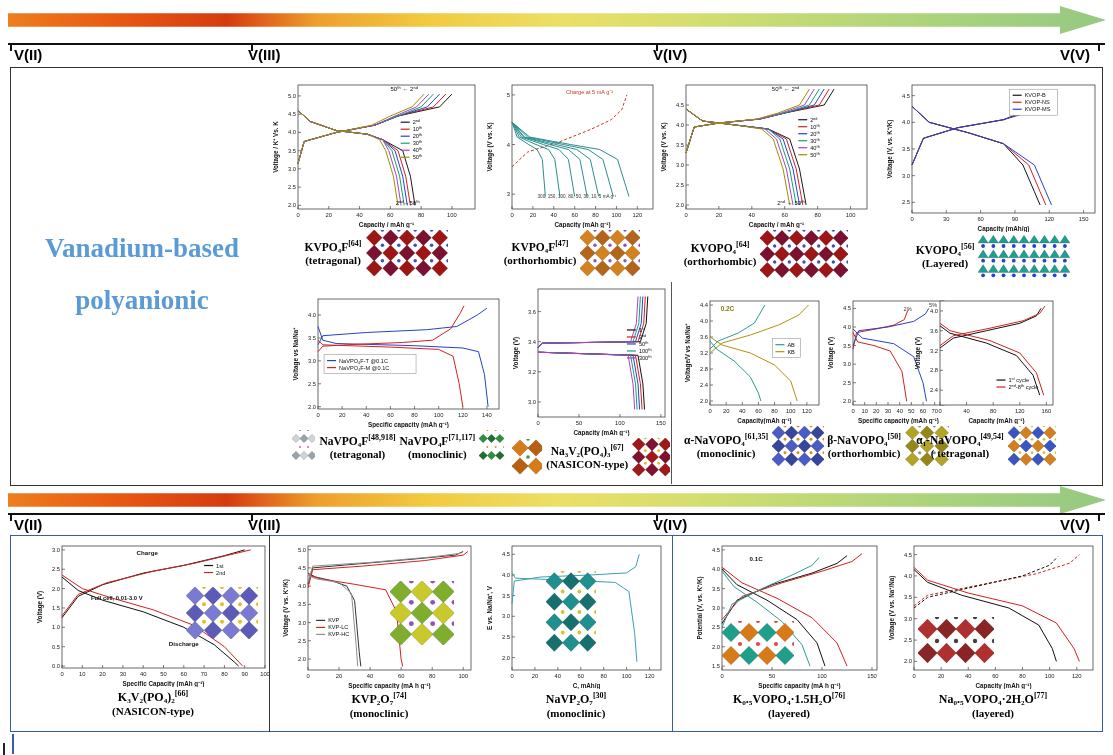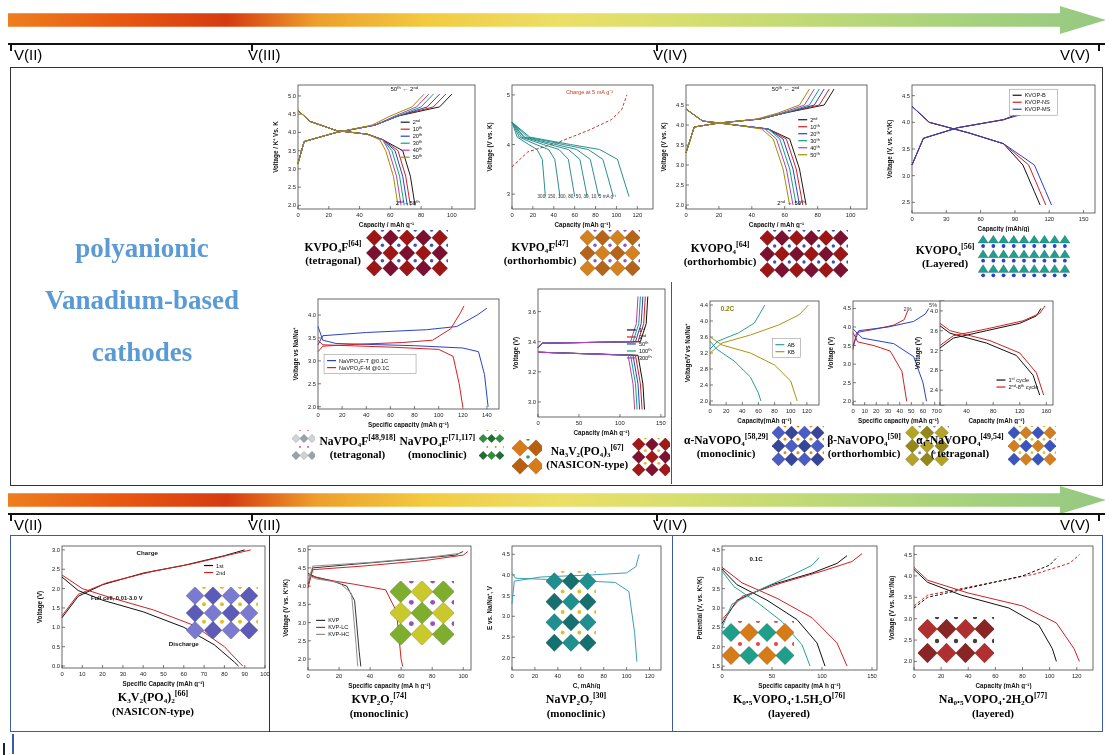--- a/index.html
+++ b/index.html
@@ -9,21 +9,21 @@
 
   .grad-arrow{position:absolute;left:8px;width:1098px;height:28px;
     background:linear-gradient(90deg,#ee7e1e 0%,#e85812 10%,#d63b10 20%,#ee9e2c 28%,#f2ca40 38%,#ecdf66 50%,#d5de70 62%,#bad878 76%,#a2d07e 90%,#95c882 100%);
     clip-path:polygon(0 26%,95.8% 26%,95.8% 0,100% 50%,95.8% 100%,95.8% 74%,0 74%)}
   .arrow-top{top:6px}
   .arrow-mid{top:486px}
 
   .scale{position:absolute;left:8px;width:1097px;height:24px;border-top:2px solid #111}
   .scale1{top:43px}
   .scale2{top:513px}
-  .scale .osc{position:absolute;top:1px;font-weight:normal;font-size:15px;color:#000}
+  .scale .osc{position:absolute;top:1px;font-weight:bold;font-size:15px;color:#000}
   .scale .tick{position:absolute;top:0;width:1.5px;height:6px;background:#111}
 
   .main-box{position:absolute;left:10px;top:67px;width:1093px;height:419px;border:1.5px solid #333;background:#fff}
   .bottom-box{position:absolute;left:10px;top:535px;width:1093px;height:197px;border:1px solid #3a5ba9;background:#fff}
   .vdiv{position:absolute;width:1px}
   .vdiv-row2{left:671px;top:282px;height:202px;background:#555}
   .vdiv-b1{left:269px;top:535px;height:197px;background:#333}
   .vdiv-b2{left:672px;top:535px;height:197px;background:#3a5ba9}
 
   .fig-title{position:absolute;left:16px;top:222px;width:252px;text-align:center;
@@ -60,23 +60,22 @@
     <span class="osc" style="left:6px">V(II)</span>
     <span class="osc" style="left:240px">V(III)</span>
     <span class="osc" style="left:645px">V(IV)</span>
     <span class="osc" style="left:1052px">V(V)</span>
   </div>
 
   <div class="main-box"></div>
   <div class="vdiv vdiv-row2"></div>
 
   <div class="fig-title">
+    <div>Vanadium-based</div>
     <div>polyanionic</div>
-    <div>Vanadium-based</div>
-    <div>cathodes</div>
   </div>
 
   <figure class="panel" style="left:272px;top:80px;width:208px">
     <div class="chart-wrap" style="height:148px">
         <div class="chart"><svg width="208" height="148" viewBox="0 0 208 148" xmlns="http://www.w3.org/2000/svg">
             <rect x="26" y="5" width="177" height="124" fill="#fff" stroke="#444" stroke-width="0.8"></rect>
             <line x1="26" y1="129" x2="26" y2="126" stroke="#444" stroke-width="0.7"></line>
             <text x="26" y="136.5" font-size="5.8" text-anchor="middle" fill="#222">0</text>
             <line x1="56.78260869565217" y1="129" x2="56.78260869565217" y2="126" stroke="#444" stroke-width="0.7"></line>
             <text x="56.78260869565217" y="136.5" font-size="5.8" text-anchor="middle" fill="#222">20</text>
@@ -637,21 +636,21 @@
             <rect x="88.39999999999999" y="42.68" width="28" height="19" fill="#fff" stroke="#999" stroke-width="0.6"></rect>
             <line x1="91.39999999999999" y1="48.68" x2="100.39999999999999" y2="48.68" stroke="#2b9f96" stroke-width="1.2"></line>
             <text x="103.39999999999999" y="50.68" font-size="5.6" fill="#111">AB</text>
             <line x1="91.39999999999999" y1="55.68" x2="100.39999999999999" y2="55.68" stroke="#b09210" stroke-width="1.2"></line>
             <text x="103.39999999999999" y="57.68" font-size="5.6" fill="#111">KB</text>
             <text x="43.44" y="15.4" font-size="6.4" text-anchor="middle" fill="#8a7a10" font-weight="bold">0.2C</text>
           </svg></div>
       </div>
     <figcaption class="cap-row">
       <div class="cap">
-        <div class="cname"><span>α-NaVOPO₄</span><sup class="ref">[58,29]</sup></div>
+        <div class="cname"><span>α-NaVOPO₄</span><sup class="ref">[61,35]</sup></div>
         <div class="cform">(monoclinic)</div>
       </div>
       <div class="struct" style="width:54px;height:40px"><svg width="52" height="40" viewBox="0 0 52 40" xmlns="http://www.w3.org/2000/svg">
             <polygon points="6.5,-0.09333333333333282 13.26,6.666666666666667 6.5,13.426666666666666 -0.2599999999999998,6.666666666666667" fill="#4b5cc4" stroke="#00000040" stroke-width="0.6"></polygon>
             <circle cx="13" cy="0" r="1.4871999999999999" fill="#e08820"></circle>
             <polygon points="19.5,-0.09333333333333282 26.259999999999998,6.666666666666667 19.5,13.426666666666666 12.74,6.666666666666667" fill="#37459a" stroke="#00000040" stroke-width="0.6"></polygon>
             <circle cx="26" cy="0" r="1.4871999999999999" fill="#e08820"></circle>
             <polygon points="32.5,-0.09333333333333282 39.26,6.666666666666667 32.5,13.426666666666666 25.740000000000002,6.666666666666667" fill="#4b5cc4" stroke="#00000040" stroke-width="0.6"></polygon>
             <circle cx="39" cy="0" r="1.4871999999999999" fill="#e08820"></circle>
             <polygon points="45.5,-0.09333333333333282 52.26,6.666666666666667 45.5,13.426666666666666 38.74,6.666666666666667" fill="#37459a" stroke="#00000040" stroke-width="0.6"></polygon>

